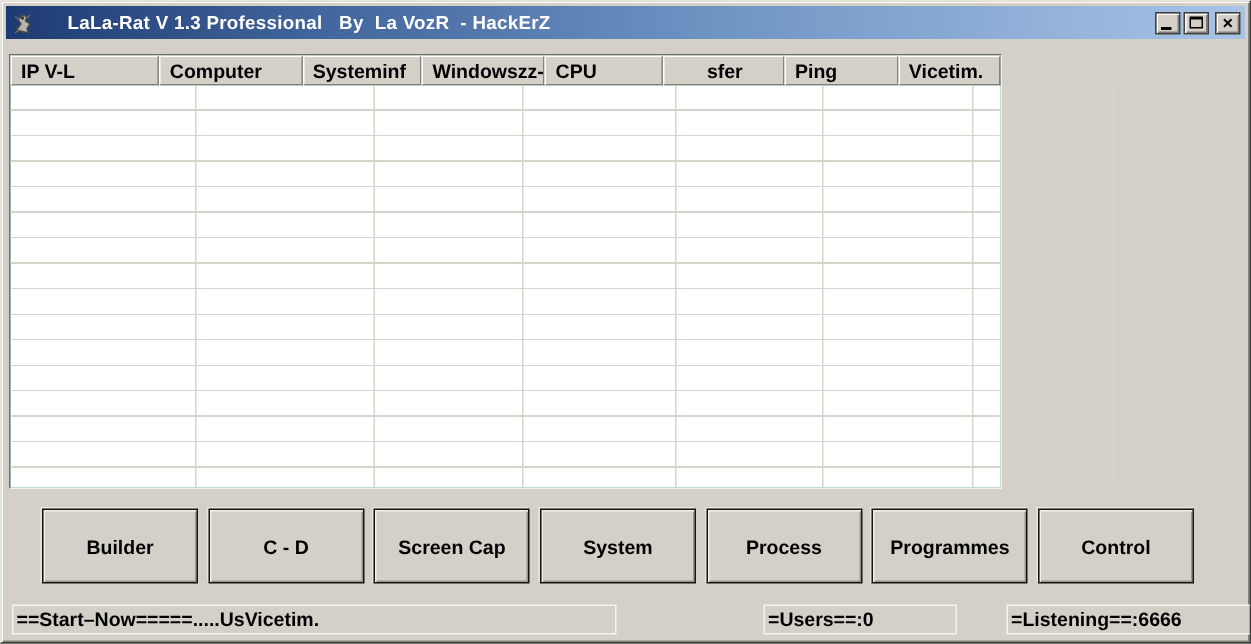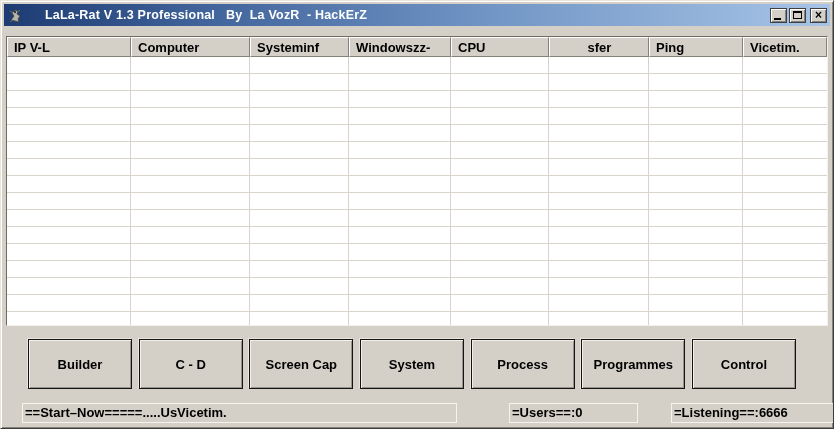--- a/index.html
+++ b/index.html
@@ -33,21 +33,21 @@
   .tb-btn.close{margin-left:2px;}
   .glyph-min{position:absolute;left:3px;bottom:2px;width:7px;height:2px;background:#000;}
   .glyph-max{position:absolute;left:3px;top:2px;width:9px;height:8px;border:1px solid #000;border-top-width:2px;}
   .glyph-close{
     position:absolute;left:0;top:-1px;width:100%;text-align:center;
     font-size:12px;font-weight:bold;color:#000;line-height:15px;font-family:"Liberation Sans",sans-serif;
   }
 
   
   .listview{
-    position:absolute;left:5px;top:35px;width:822px;height:290px;
+    position:absolute;left:5px;top:35px;width:662px;height:290px;
     background:#0f766e;border:1px solid;border-color:#6e6b64 #f4f1ea #f4f1ea #6e6b64;
   }
   .lv-header{display:flex;height:20px;}
   .lv-hcell{
     height:20px;background:#d4d0c8;
     border-top:1px solid #ffffff;border-left:1px solid #ffffff;
     border-right:1px solid #84817a;border-bottom:1px solid #84817a;
     font-size:13px;font-weight:bold;color:#000;
     padding:2px 5px 0 6px;overflow:hidden;white-space:nowrap;
   }
@@ -72,21 +72,21 @@
     cursor:default;
   }
 
   
   .status-panel{
     position:absolute;top:402px;height:20px;background:#d4d0c8;
     border:1px solid #f6f3ed;
     font-size:13px;font-weight:bold;color:#000;
     line-height:18px;padding:0 2px;white-space:pre;overflow:hidden;
   }
-  .sp-1{left:21px;width:435px;}
+  .sp-1{left:7px;width:403px;}
   .sp-2{left:508px;width:129px;}
   .sp-3{left:670px;width:184px;}
 </style>
 </head>
 <body>
 
 <div class="window">
 
   <div class="titlebar">
     <svg class="app-icon" viewBox="0 0 17 17">

